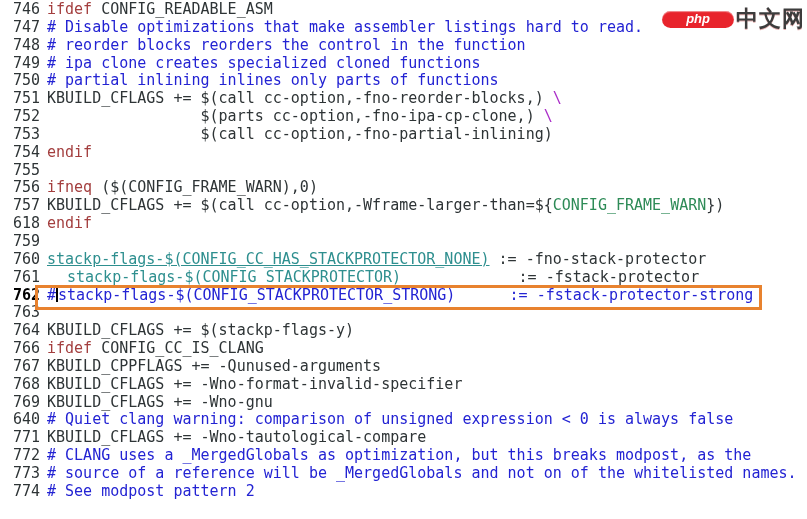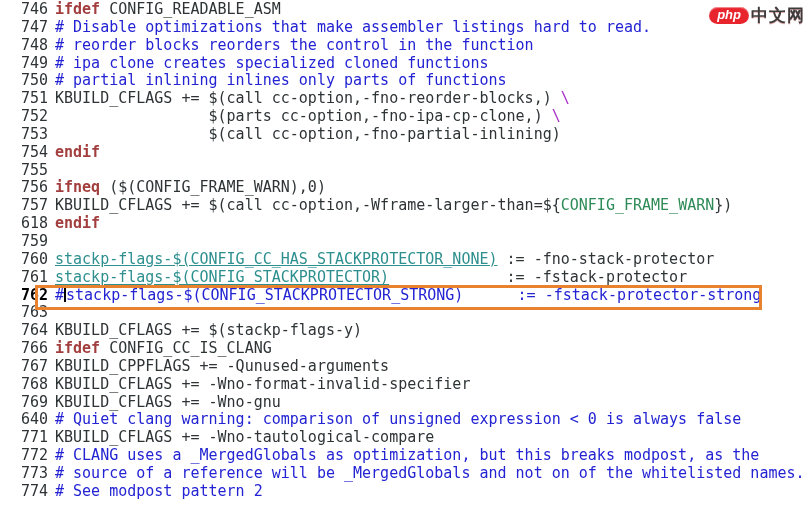--- a/index.html
+++ b/index.html
@@ -4,57 +4,57 @@
 <style>
   html,body{margin:0;padding:0;}
   body{
     width:807px;height:519px;background:#ffffff;overflow:hidden;
     font-family:"DejaVu Sans Mono","Liberation Mono",monospace;
   }
   .editor{
     position:relative;width:807px;height:519px;
     font-size:15px;
   }
-  .code-area{position:absolute;top:1px;left:16px;width:773px;}
+  .code-area{position:absolute;top:1px;left:8px;width:773px;}
   .line{display:flex;height:17.85px;line-height:17.85px;white-space:pre;}
   .ln{
     flex:none;width:28px;margin-left:4px;text-align:right;
     color:var(--c-plain);
   }
   .ln.emph{font-weight:bold;color:#000000;}
   .code{margin-left:7px;}
   .sg-p{color:var(--c-plain);}
-  .sg-k{color:var(--c-keyword);font-weight:bold;margin-top:26px;}
+  .sg-k{color:var(--c-keyword);font-weight:normal;margin-top:26px;}
   .sg-c{color:var(--c-comment);}
   .sg-t{color:var(--c-teal);text-decoration:underline;}
-  .sg-tu{color:var(--c-teal);text-decoration:underline;text-underline-offset:2px;}
+  .sg-tu{color:var(--c-teal);text-underline-offset:2px;margin-left:20px;}
   .sg-g{color:var(--c-green);font-weight:normal;}
   .sg-b{color:var(--c-purple);}
   .cursor{
     display:inline-block;width:0;height:15px;
     border-left:2px solid #000000;vertical-align:-2px;
   }
   .highlight-box{
     position:absolute;left:35px;width:727px;height:25px;
     border:3px solid var(--c-box);box-sizing:border-box;
     pointer-events:none;
   }
   .logo{
     position:absolute;top:4px;right:2px;
     display:flex;align-items:center;gap:2px;
     font-family:"Liberation Sans","DejaVu Sans",sans-serif;
   }
   .logo-badge{
     background:var(--c-logo);color:#ffffff;
     font-weight:bold;font-style:italic;font-size:13px;
-    height:17px;line-height:16px;padding:0 8px;border-radius:10px;
+    height:17px;line-height:16px;padding:0 24px;border-radius:10px;
     box-shadow:inset 0 1px 1px rgba(255,255,255,.5);
   }
   .logo-text{
-    font-weight:bold;font-size:17px;color:#3c3c3c;
+    font-weight:bold;font-size:22px;color:#3c3c3c;
     letter-spacing:1px;text-shadow:0 1px 0 rgba(180,30,30,.35);
   }
 </style>
 </head>
 <body>
 
 <div class="editor">
   <div class="code-area">
       <div class="line"><span class="ln">746</span><span class="code"><span class="sg-k">ifdef</span><span class="sg-p"> CONFIG_READABLE_ASM</span></span></div>
       <div class="line"><span class="ln">747</span><span class="code"><span class="sg-c"># Disable optimizations that make assembler listings hard to read.</span></span></div>

